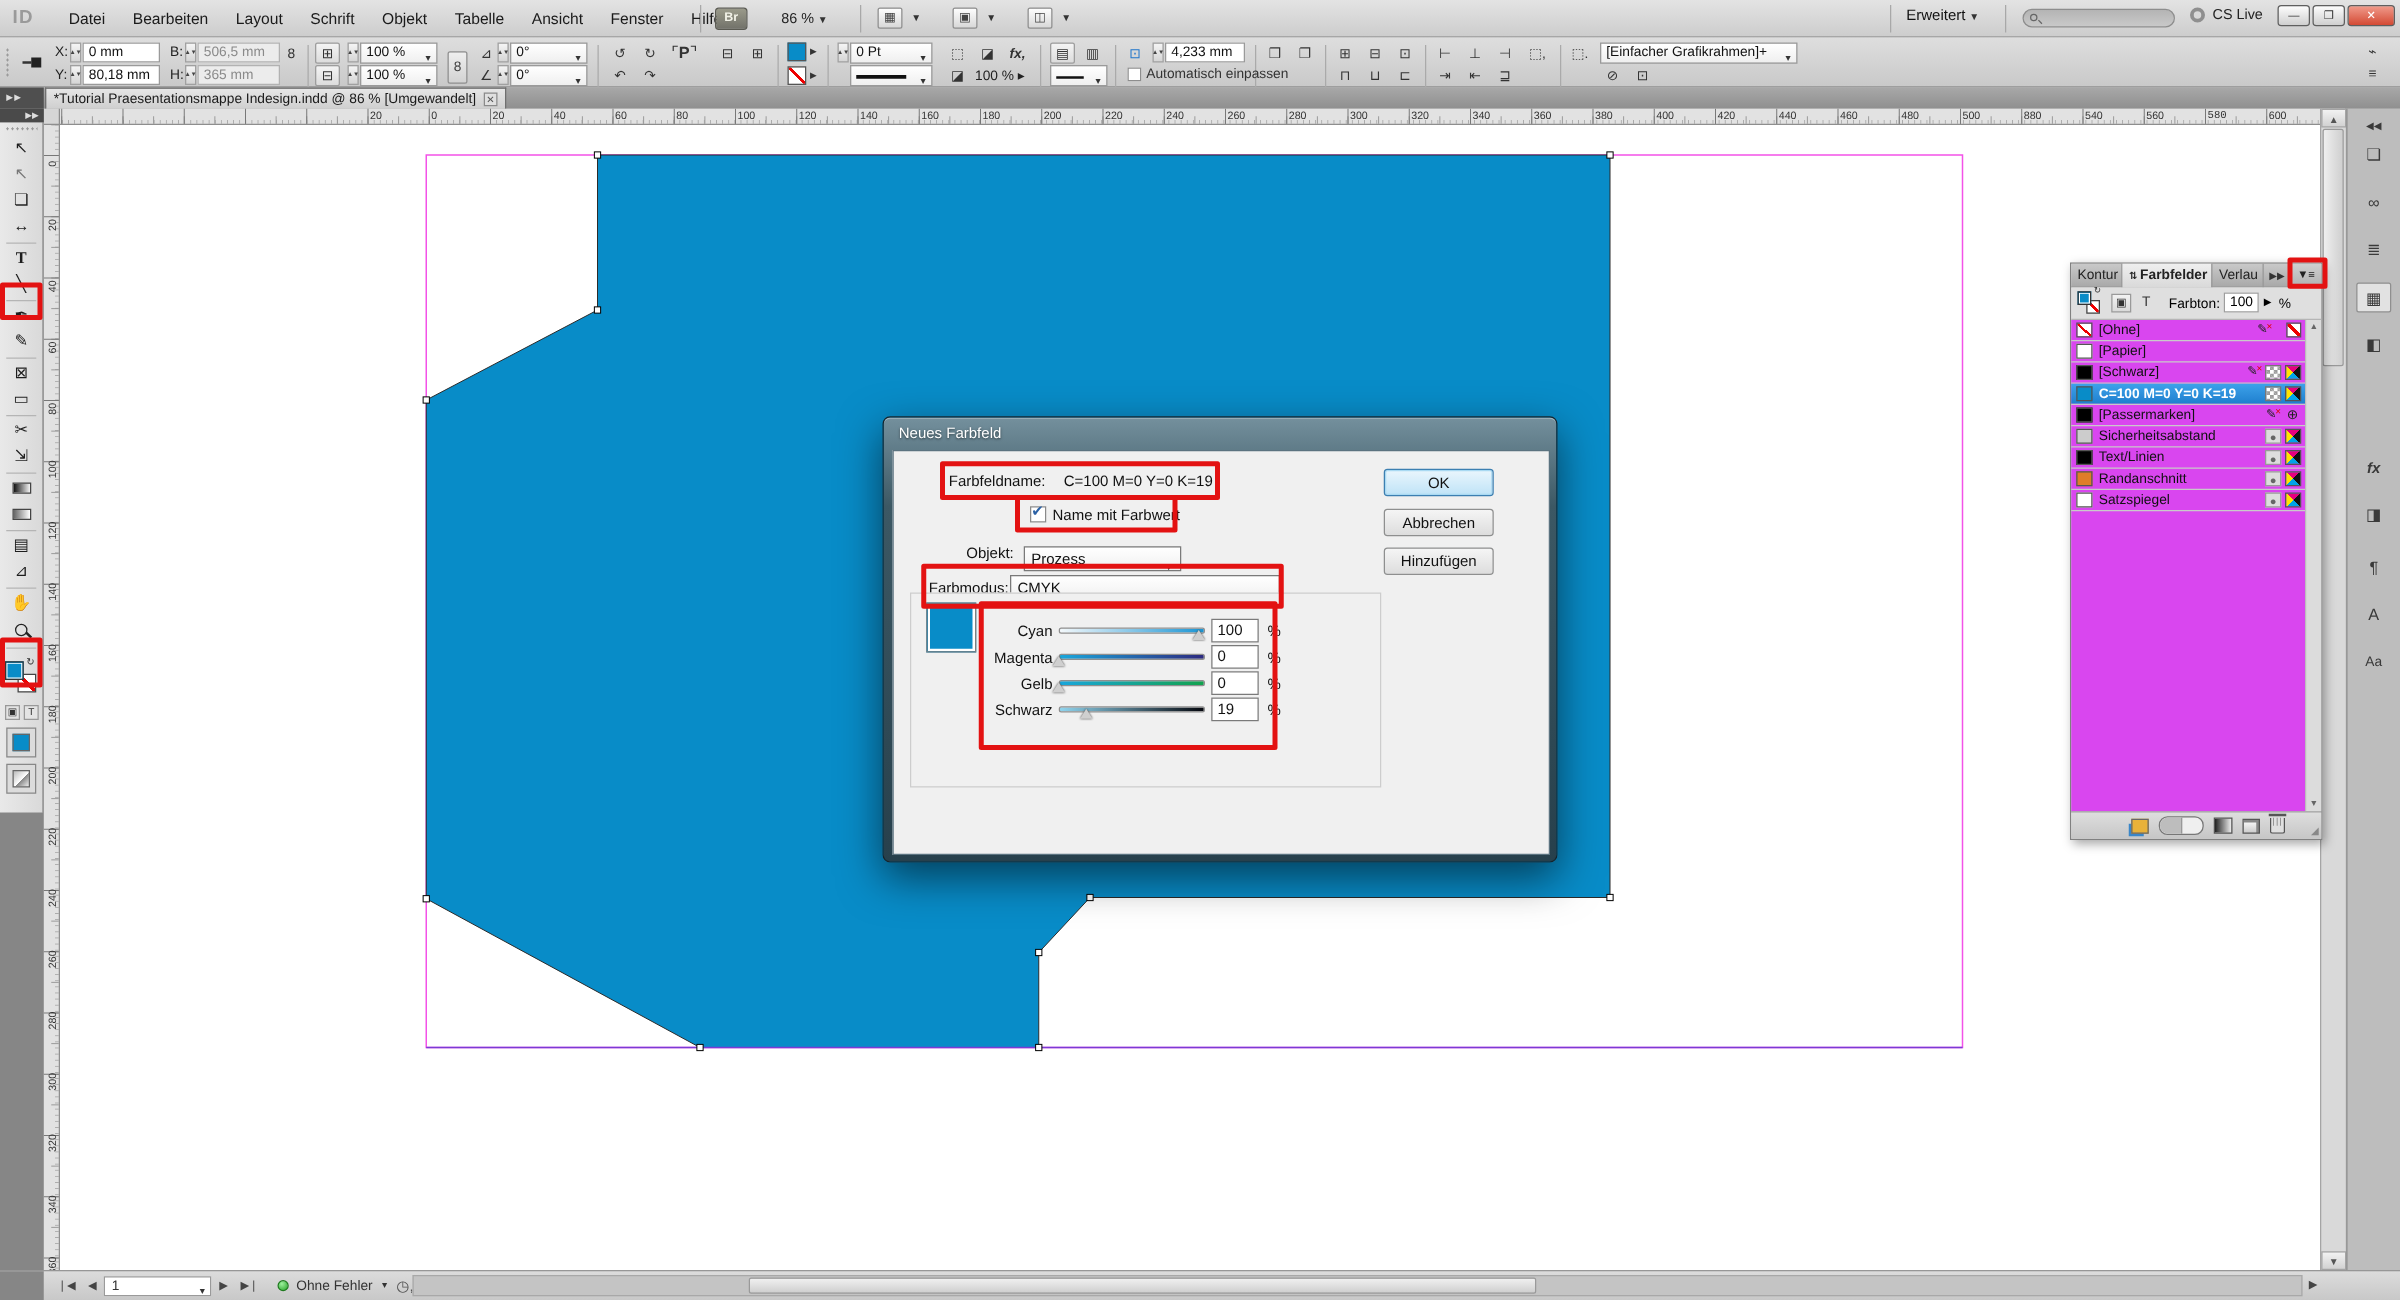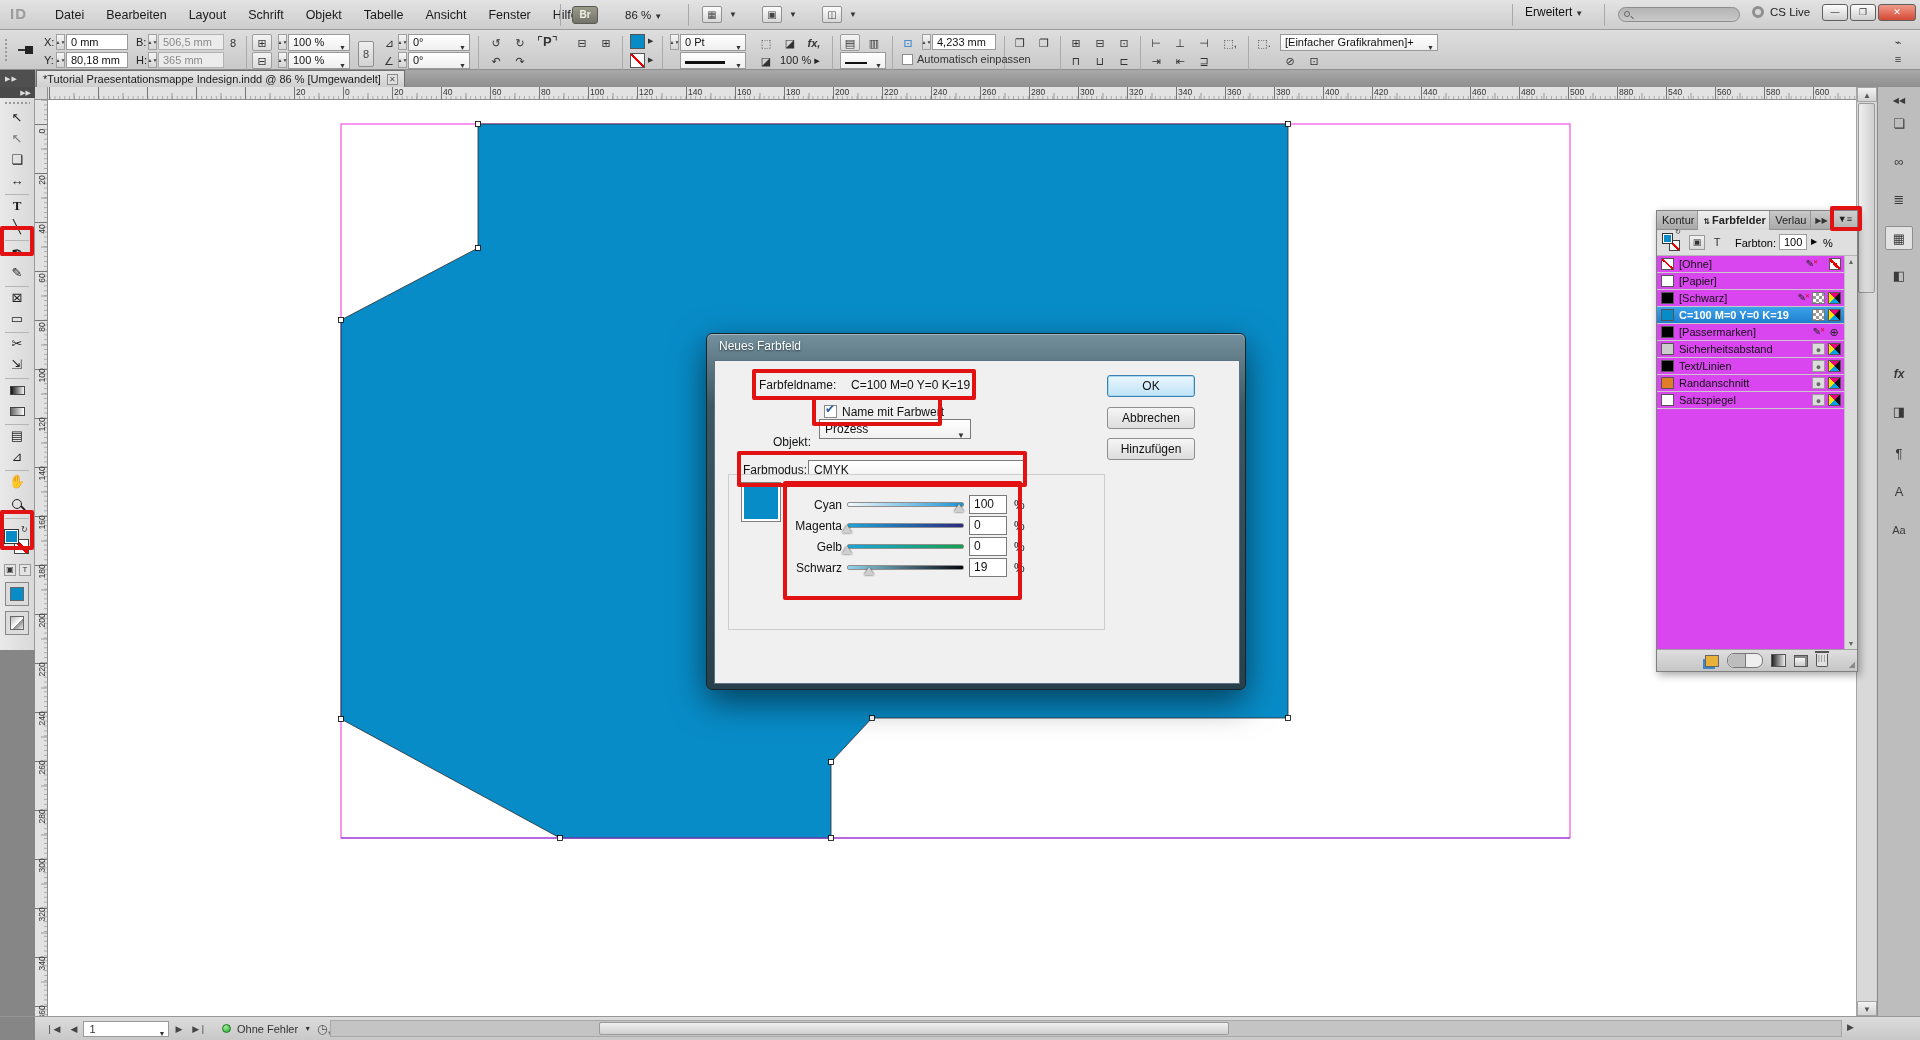--- a/index.html
+++ b/index.html
@@ -412,21 +412,21 @@
       <span class="hrl" style="left: 1226px;">380</span>
       <span class="hrl" style="left: 1275px;">400</span>
       <span class="hrl" style="left: 1324px; text-align: right;">420</span>
       <span class="hrl" style="left: 1373px;">440</span>
       <span class="hrl" style="left: 1422px;">460</span>
       <span class="hrl" style="left: 1471px;">480</span>
       <span class="hrl" style="left: 1520px;">500</span>
       <span class="hrl" style="left: 1569px;">880</span>
       <span class="hrl" style="left: 1618px;">540</span>
       <span class="hrl" style="left: 1667px;">560</span>
-      <span class="hrl" style="left: 1716px;">580</span>
+      <span class="hrl" style="left: 1716px; font-family: Liberation Mono, monospace;">580</span>
       <span class="hrl" style="left: 1765px;">600</span>
     </span>
   </div>
 <div id="vruler">
     <span style="position:absolute;inset:0">
       <span class="vrl" style="top: 26px;">0</span>
       <span class="vrl" style="top: 75px;">20</span>
       <span class="vrl" style="top: 124px;">40</span>
       <span class="vrl" style="top: 173px;">60</span>
       <span class="vrl" style="top: 222px;">80</span>
@@ -656,21 +656,21 @@
 <div id="dialog">
   <span id="dlg-title">Neues Farbfeld</span>
   <div id="dlg-client">
     <span class="dlbl" style="left:44px;top:17px">Farbfeldname:</span>
     <span class="dlbl" style="left:136px;top:17px">C=100 M=0 Y=0 K=19</span>
     <span id="dlg-check">
         <span class="ck">✔</span>
       </span>
     <span class="dlbl" style="left:127px;top:44px">Name mit Farbwert</span>
     <span class="dlbl" style="left:58px;top:74px">Objekt:</span>
-    <span class="dlg-combo" style="left:104px;top:58px;width:152px"><span>Prozess</span><span class="car">▼</span></span>
+    <span class="dlg-combo" style="left:104px;top:76px;width:126px"><span>Prozess</span><span class="car">▼</span></span>
     <span class="dlbl" style="left:28px;top:102px">Farbmodus:</span>
     <span class="dlg-combo" style="left:93px;top:99px;width:216px"><span>CMYK</span><span class="car">▼</span></span>
     <div id="dlg-group"></div>
     <div id="dlg-preview"></div>
 
     <span class="sl-label" style="left:51px;top:137px">Cyan</span>
     <span class="sl-track" id="t-cyan" style="left:132px;top:141px"></span>
     <span class="sl-thumb" style="left:239px;top:143px"></span>
     <span class="sl-box" style="left:254px;top:134px">100</span>
     <span class="sl-pct" style="left:299px;top:137px">%</span>

